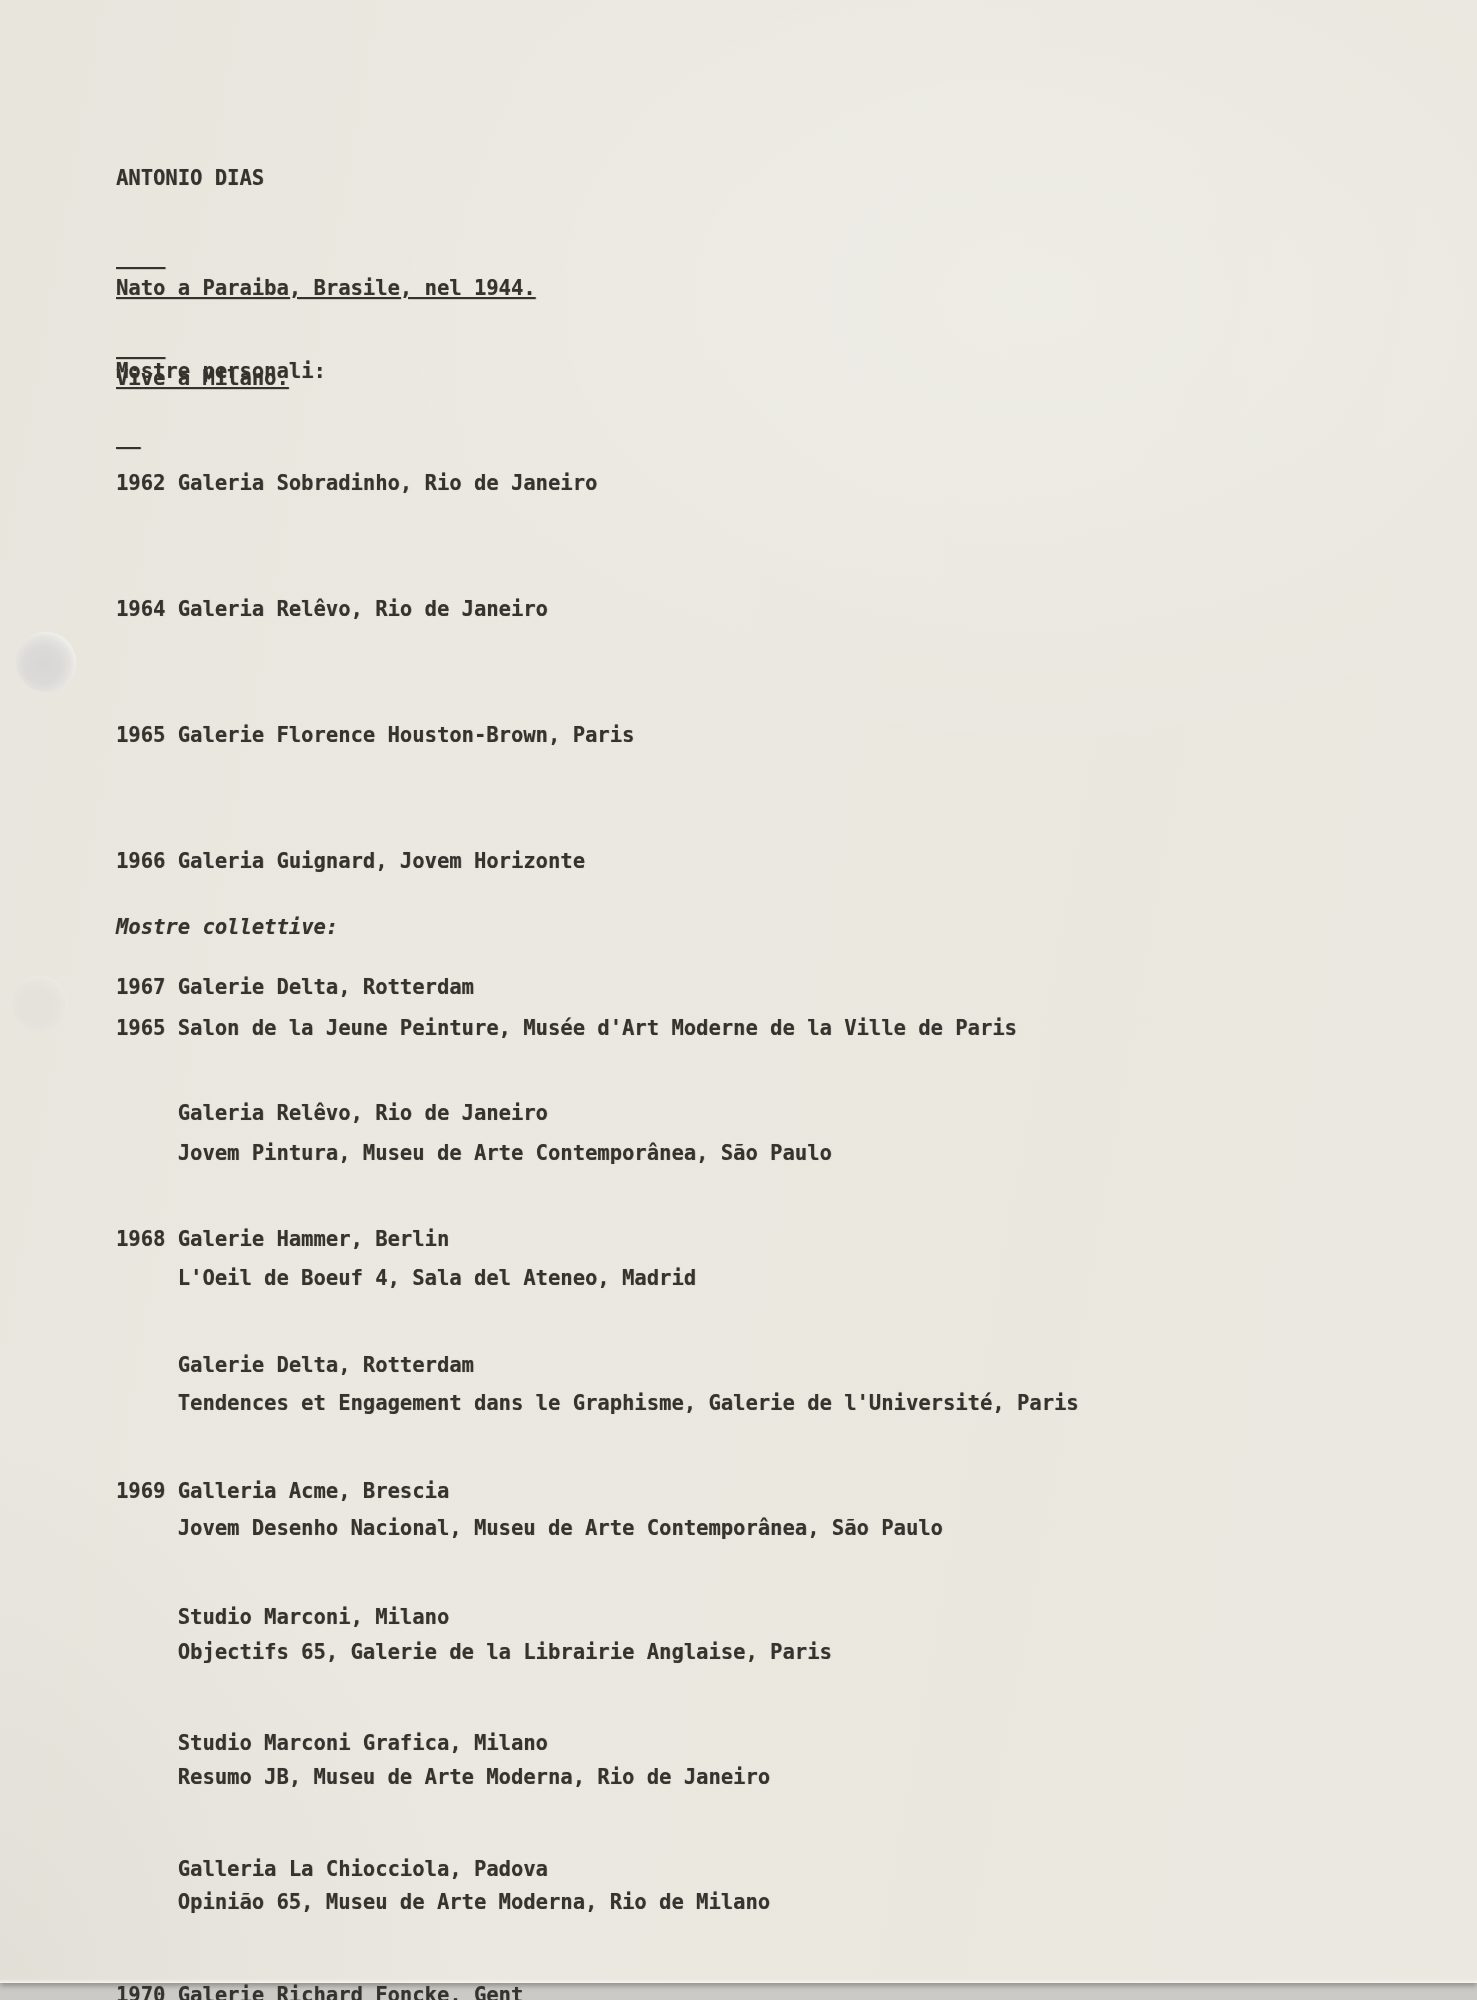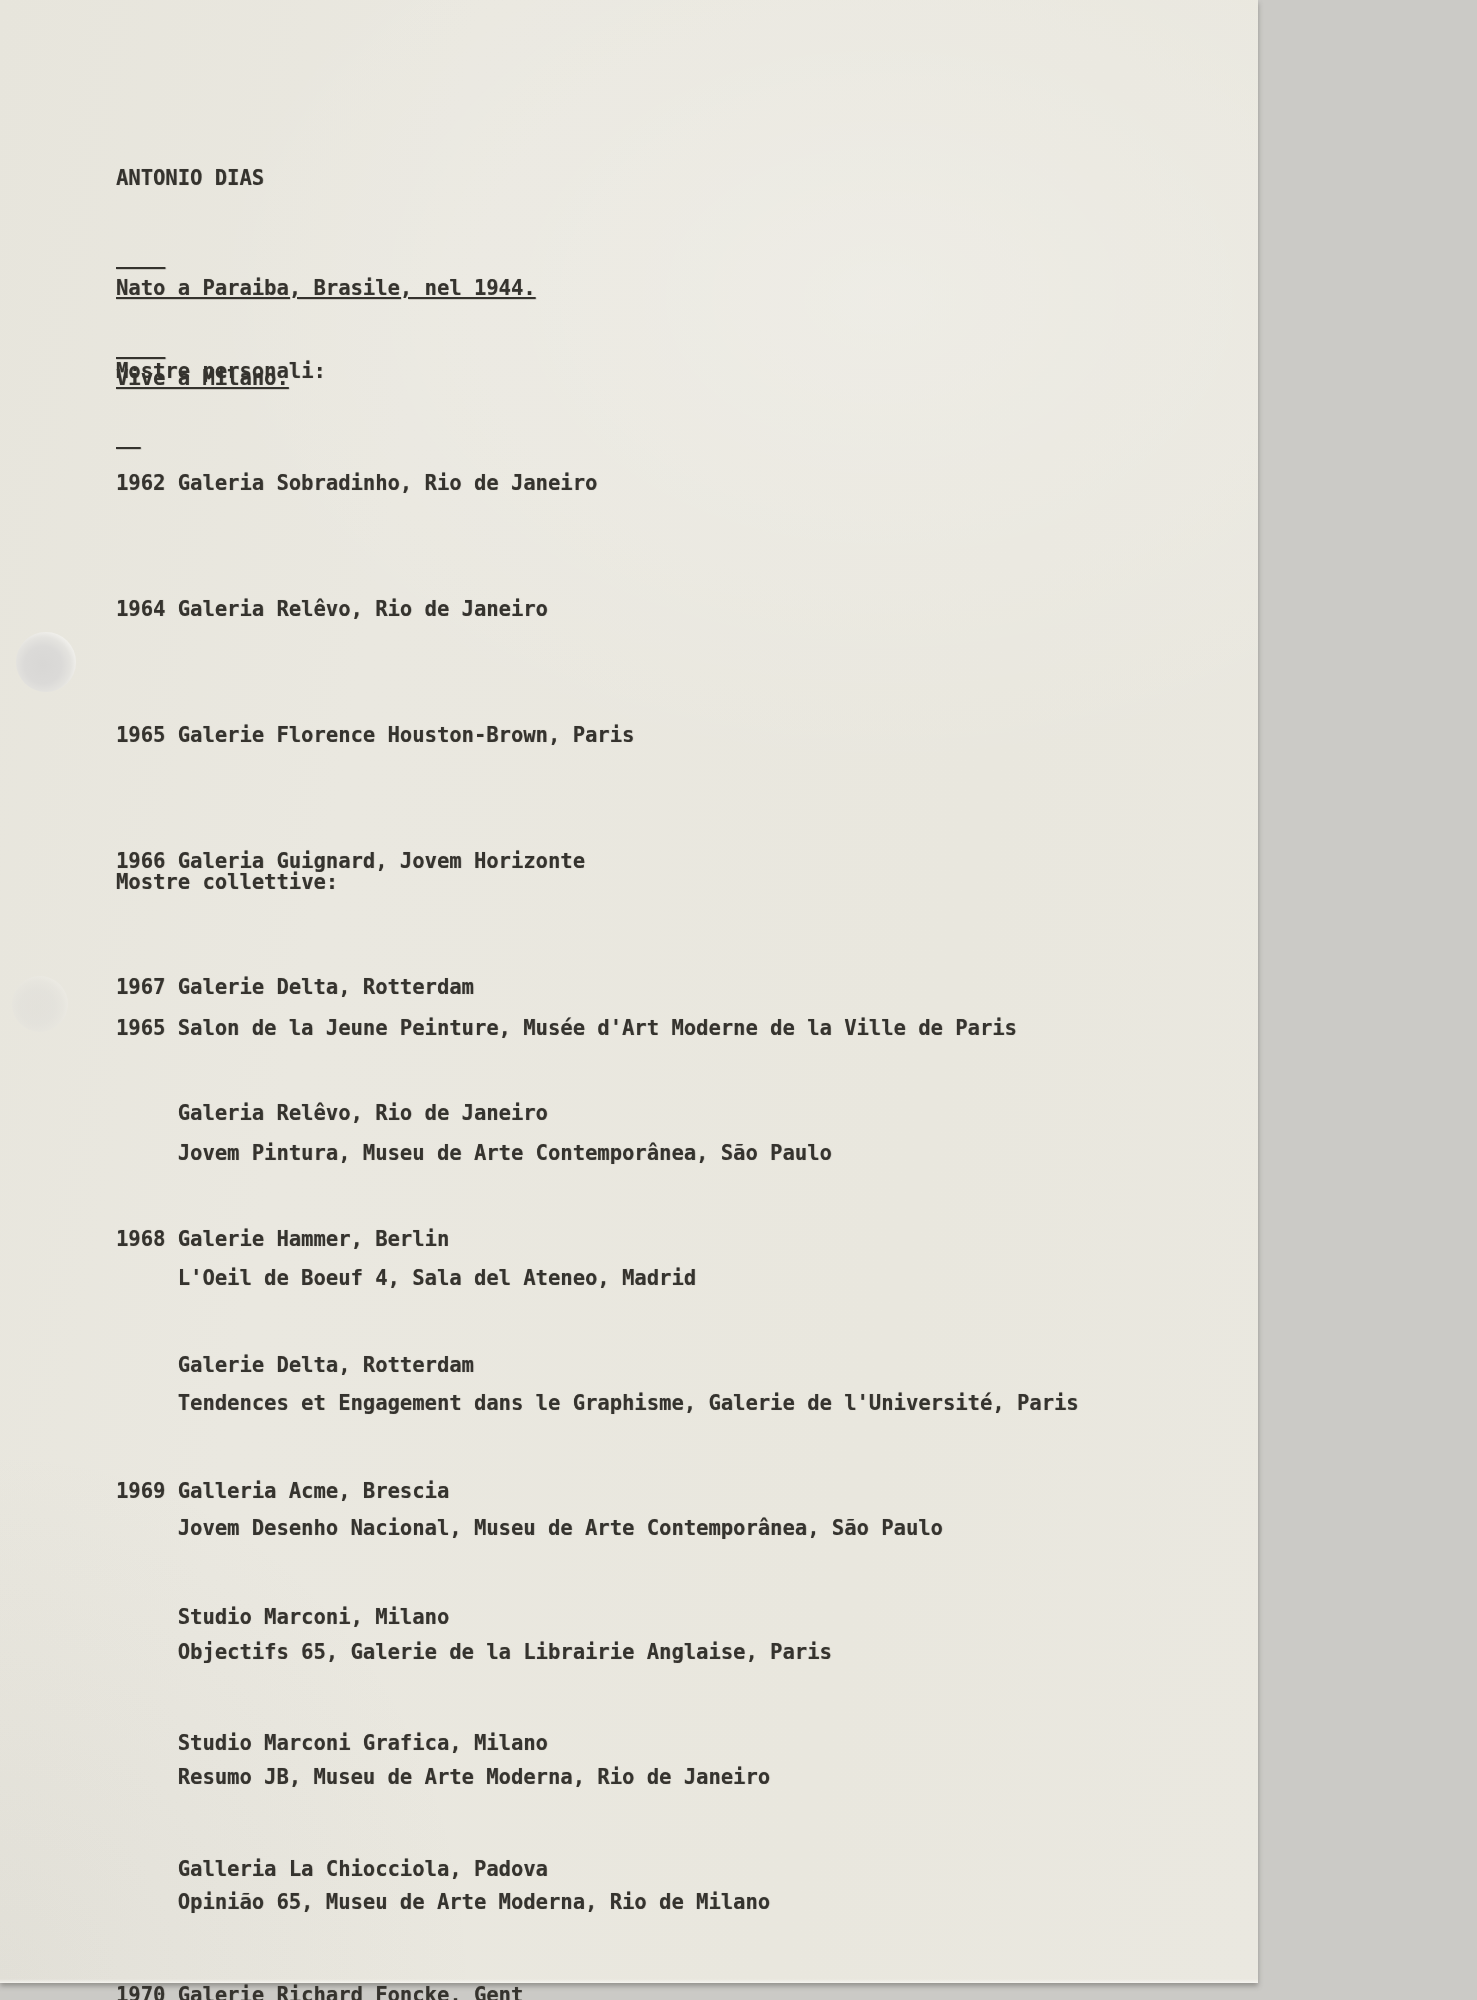--- a/index.html
+++ b/index.html
@@ -11,21 +11,21 @@
     height: 2000px;
     background: #cbcac6;
     position: relative;
     overflow: hidden;
     font-family: "DejaVu Sans Mono", "Liberation Mono", monospace;
   }
   .paper {
     position: absolute;
     left: 0;
     top: 0;
-    width: 1258px;
+    width: 1477px;
     height: 1983px;
     background:
       radial-gradient(ellipse 1000px 700px at 70% 15%, rgba(255,255,255,0.22), rgba(255,255,255,0) 70%),
       radial-gradient(ellipse 800px 900px at 0% 100%, rgba(120,118,110,0.07), rgba(120,118,110,0) 60%),
       linear-gradient(100deg, #e7e5dc 0%, #eae8e0 30%, #e9e7de 70%, #eae8e0 100%);
     box-shadow: 0 3px 5px rgba(80,78,74,0.45);
   }
   .paper::after {
     content: "";
     position: absolute;
@@ -58,21 +58,21 @@
     font-size: 20.5px;
     line-height: 30px;
     font-weight: bold;
     text-shadow: 0.4px 0.4px 0.7px rgba(53,51,46,0.45);
     white-space: pre;
   }
   .doc-title { left: 116px; top: 163px; }
   .bio      { left: 116px; top: 213px; text-decoration: underline; }
   .sh-personal   { left: 116px; top: 356px; }
   .rows-personal { left: 116px; top: 405px; line-height: 31.5px; }
-  .sh-collective   { left: 116px; top: 867px; }
+  .sh-collective   { left: 116px; top: 912px; font-style: italic; }
   .rows-collective { left: 116px; top: 951px; line-height: 31.2px; }
   .row .year {
     display: inline-block;
     width: 5ch;
   }
 </style>
 </head>
 <body>
 
 <div class="paper">

